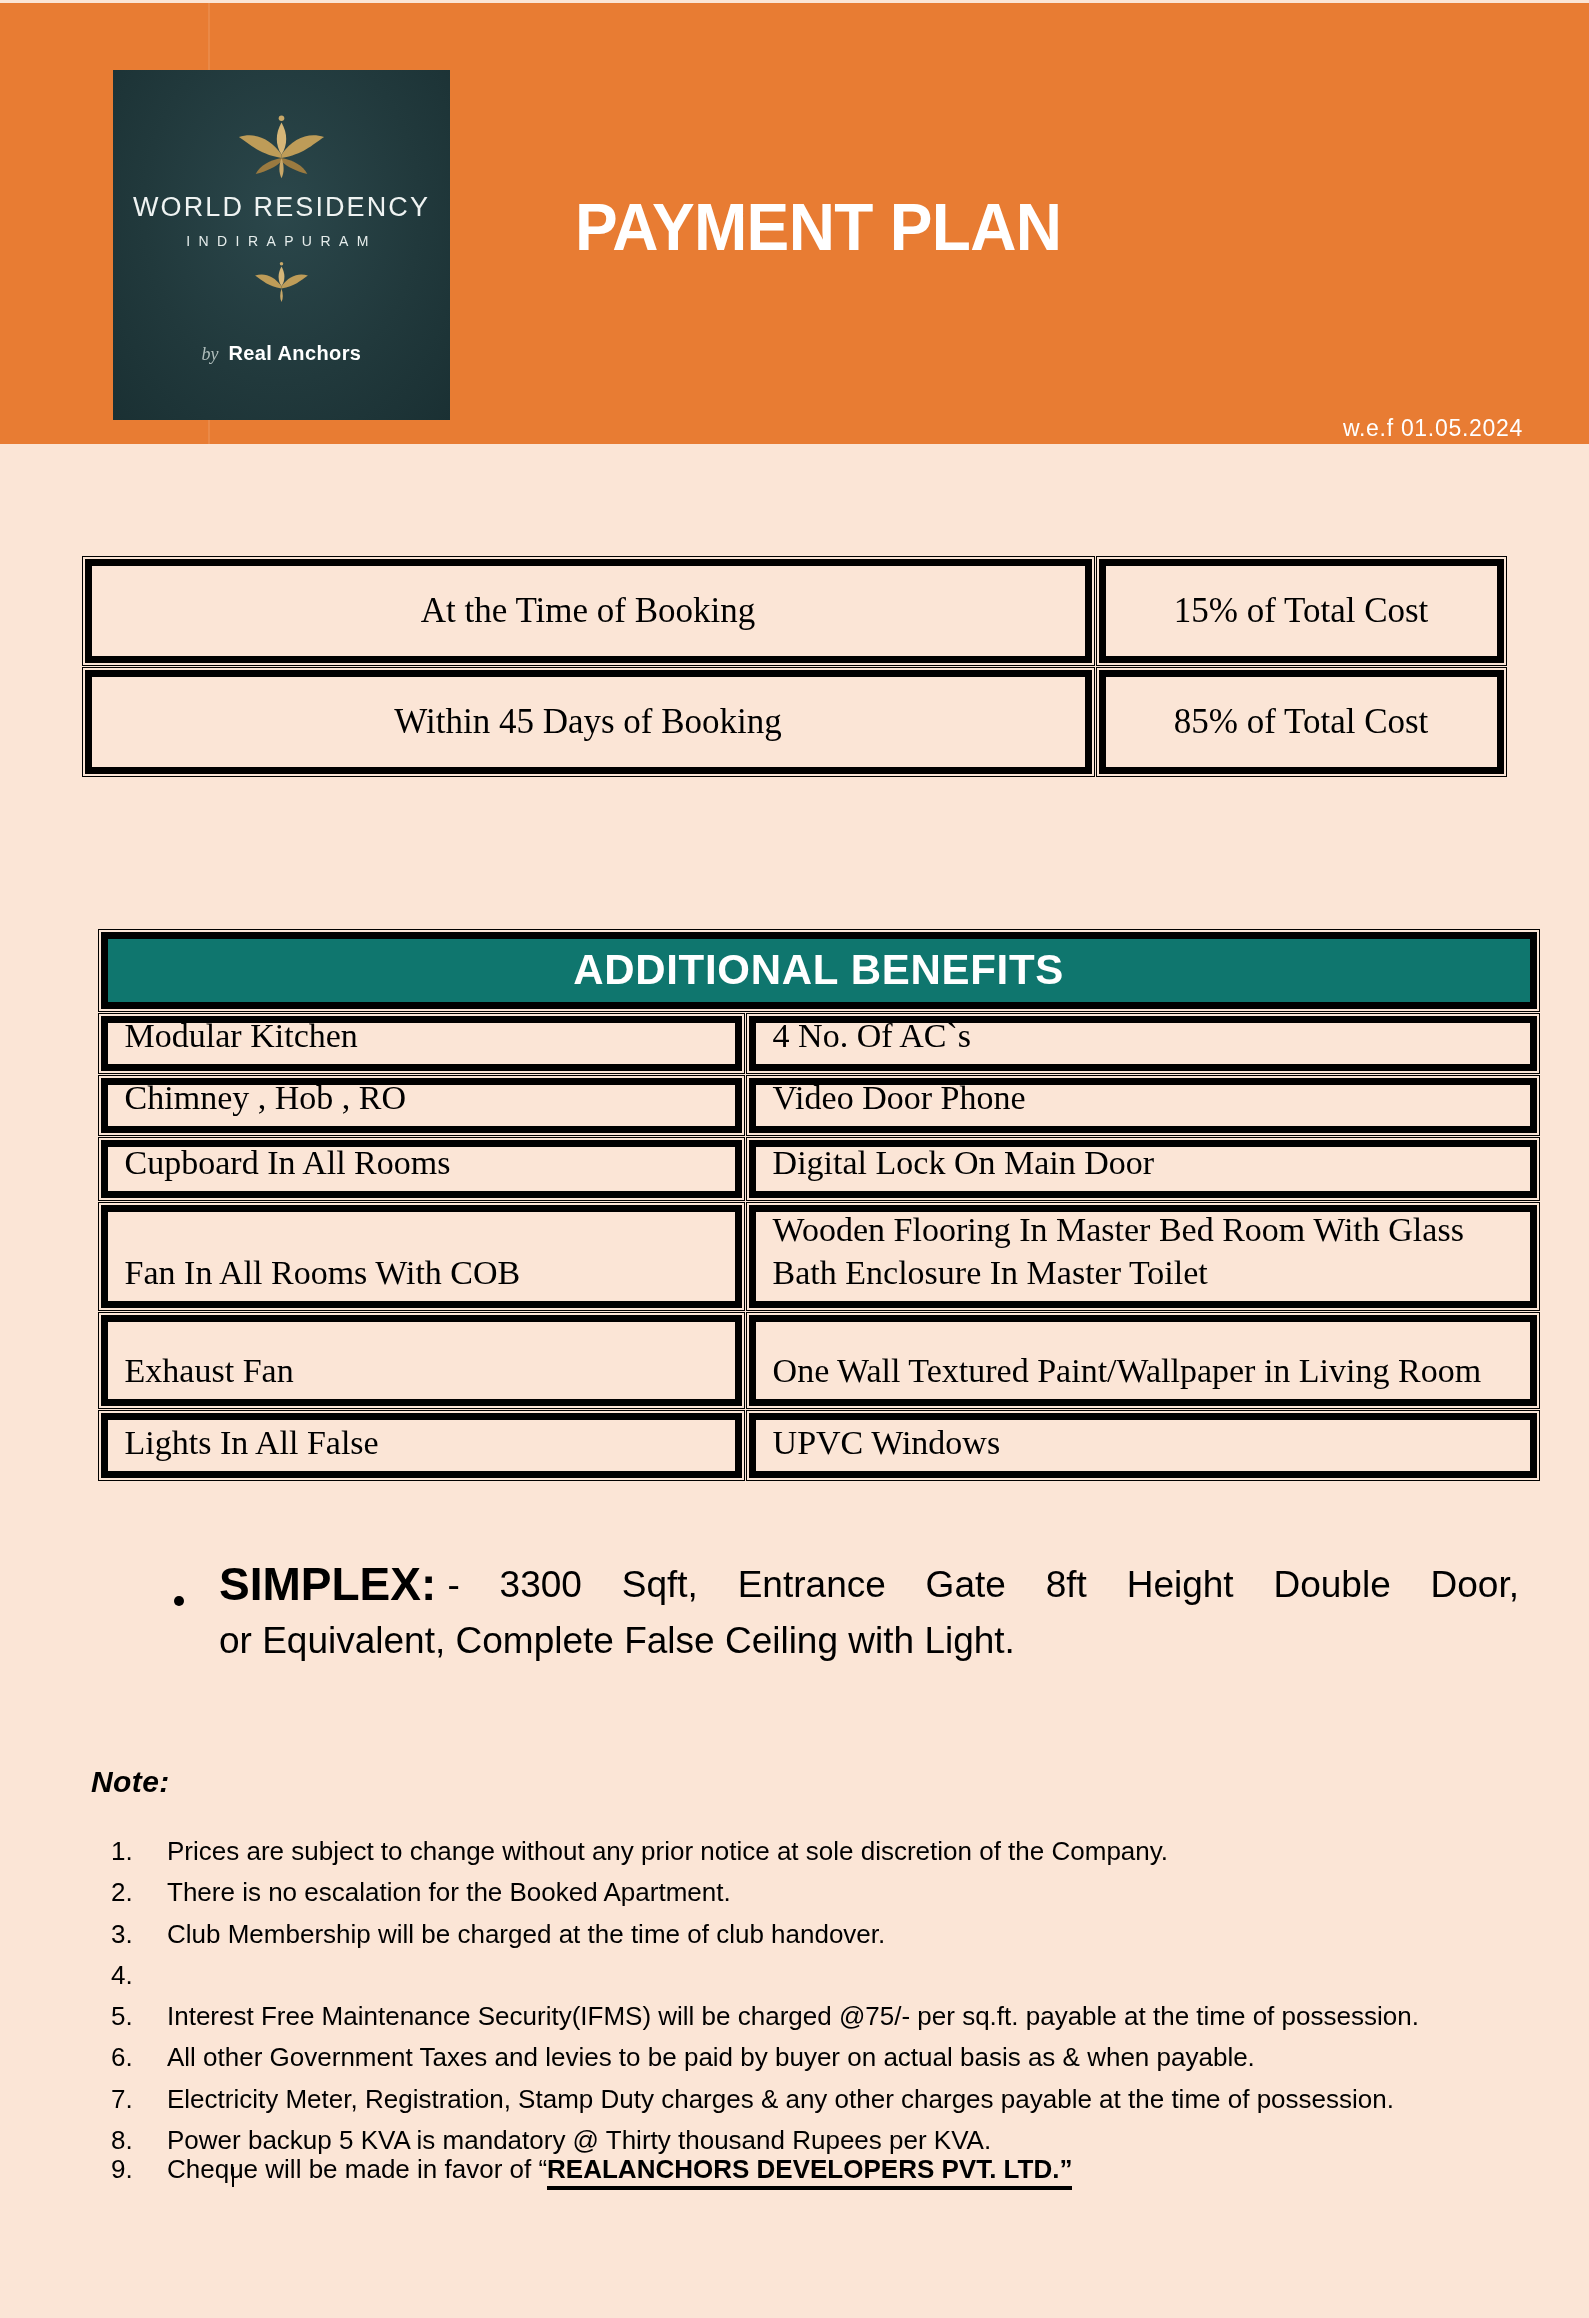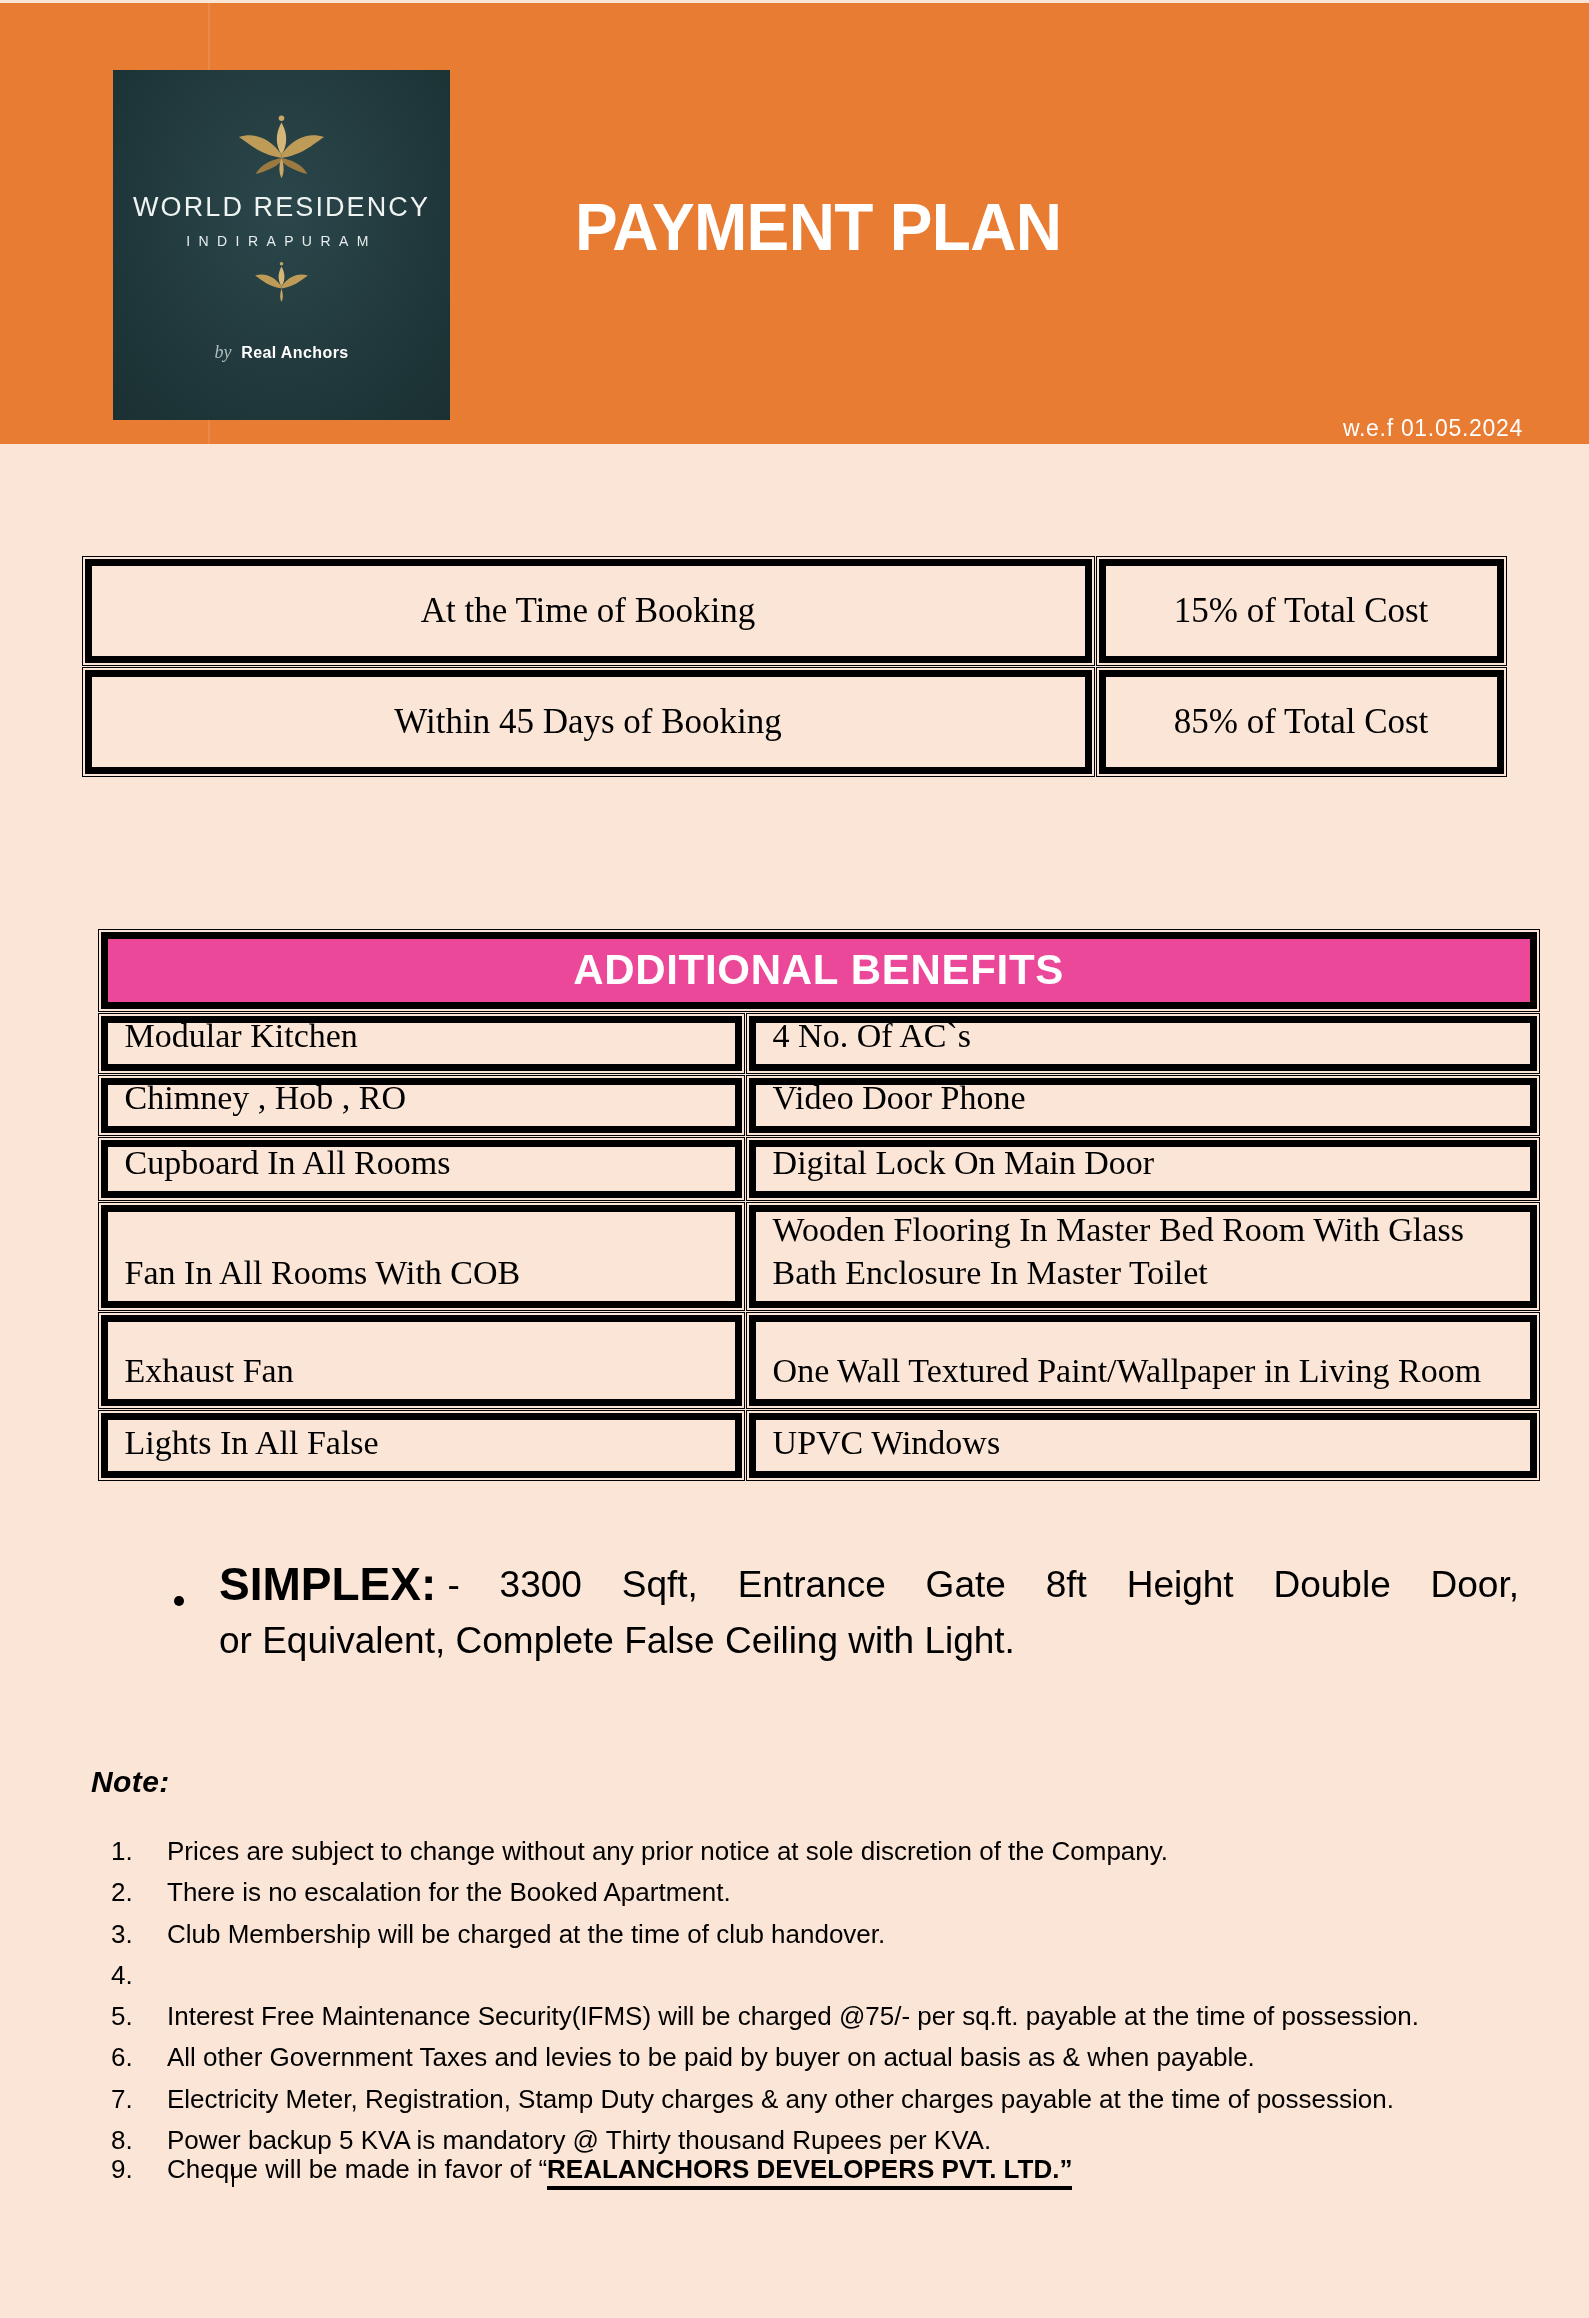--- a/index.html
+++ b/index.html
@@ -16,39 +16,39 @@
   
   .logo{position:absolute;left:113px;top:67px;width:337px;height:350px;
         background:radial-gradient(ellipse at 50% 40%, #2B474B 0%, #21393C 58%, #1A3033 100%);
         display:flex;flex-direction:column;align-items:center;text-align:center;}
   .logo .orn-top{margin-top:44px;width:105px;height:67px;}
   .logo .orn-bottom{margin-top:11.2px;width:65px;height:44px;}
   .logo-name{margin-top:11.2px;font-size:27px;font-weight:400;letter-spacing:2.1px;color:#EFF3F2;white-space:nowrap;}
   .logo-city{margin-top:9.8px;font-size:14px;font-weight:400;letter-spacing:8.4px;color:#E6EDEC;white-space:nowrap;}
   .logo-by{margin-top:38px;display:flex;align-items:baseline;}
   .logo-by .by{font-family:"Liberation Serif",serif;font-style:italic;font-size:18px;color:#AFBDBB;}
-  .logo-by .dev{margin-left:9.8px;font-size:16px;font-weight:700;color:#FFFFFF;letter-spacing:0.4px;}
+  .logo-by .dev{margin-left:9.8px;font-size:20px;font-weight:700;color:#FFFFFF;letter-spacing:0.4px;}
 
   
   .cellbox{box-sizing:border-box;background:#FBE5D6;border:7px solid #000;
            outline:1.4px solid #000;outline-offset:2.1px;}
 
   
   .payment-table{position:absolute;left:79px;top:553px;width:1430px;height:226px;
            box-sizing:border-box;padding:5.6px;display:grid;
            grid-template-columns:1007px 405px;grid-template-rows:104px 104px;gap:7px;}
   .p-cell{display:flex;align-items:center;justify-content:center;
            font-family:"Liberation Serif",serif;font-size:35px;}
 
   
   .benefits-table{position:absolute;left:95px;top:926px;width:1447px;height:558px;
            box-sizing:border-box;padding:5.6px;display:grid;
            grid-template-columns:641px 788px;
            grid-template-rows:77px 55px 55px 58px 103px 91px 65px;gap:7px;}
-  .b-header{grid-column:1 / -1;background:#ec4899;display:flex;align-items:center;justify-content:center;
+  .b-header{grid-column:1 / -1;background:#0f766e;display:flex;align-items:center;justify-content:center;
            font-size:42px;font-weight:900;color:#fff;letter-spacing:0.7px;}
   .b-cell{display:flex;align-items:flex-end;
            font-family:"Liberation Serif",serif;font-size:34px;line-height:1.28;
            padding:2.8px 21px 5.6px 17px;}
 
   
   .simplex-dot{position:absolute;left:174px;top:1596px;width:9.8px;height:9.8px;border-radius:50%;background:#000;}
   .simplex{position:absolute;left:219px;top:1557px;width:1300px;font-size:37px;line-height:56px;}
   .simplex .line{text-align:justify;}
   .simplex .line.j{text-align-last:justify;}

